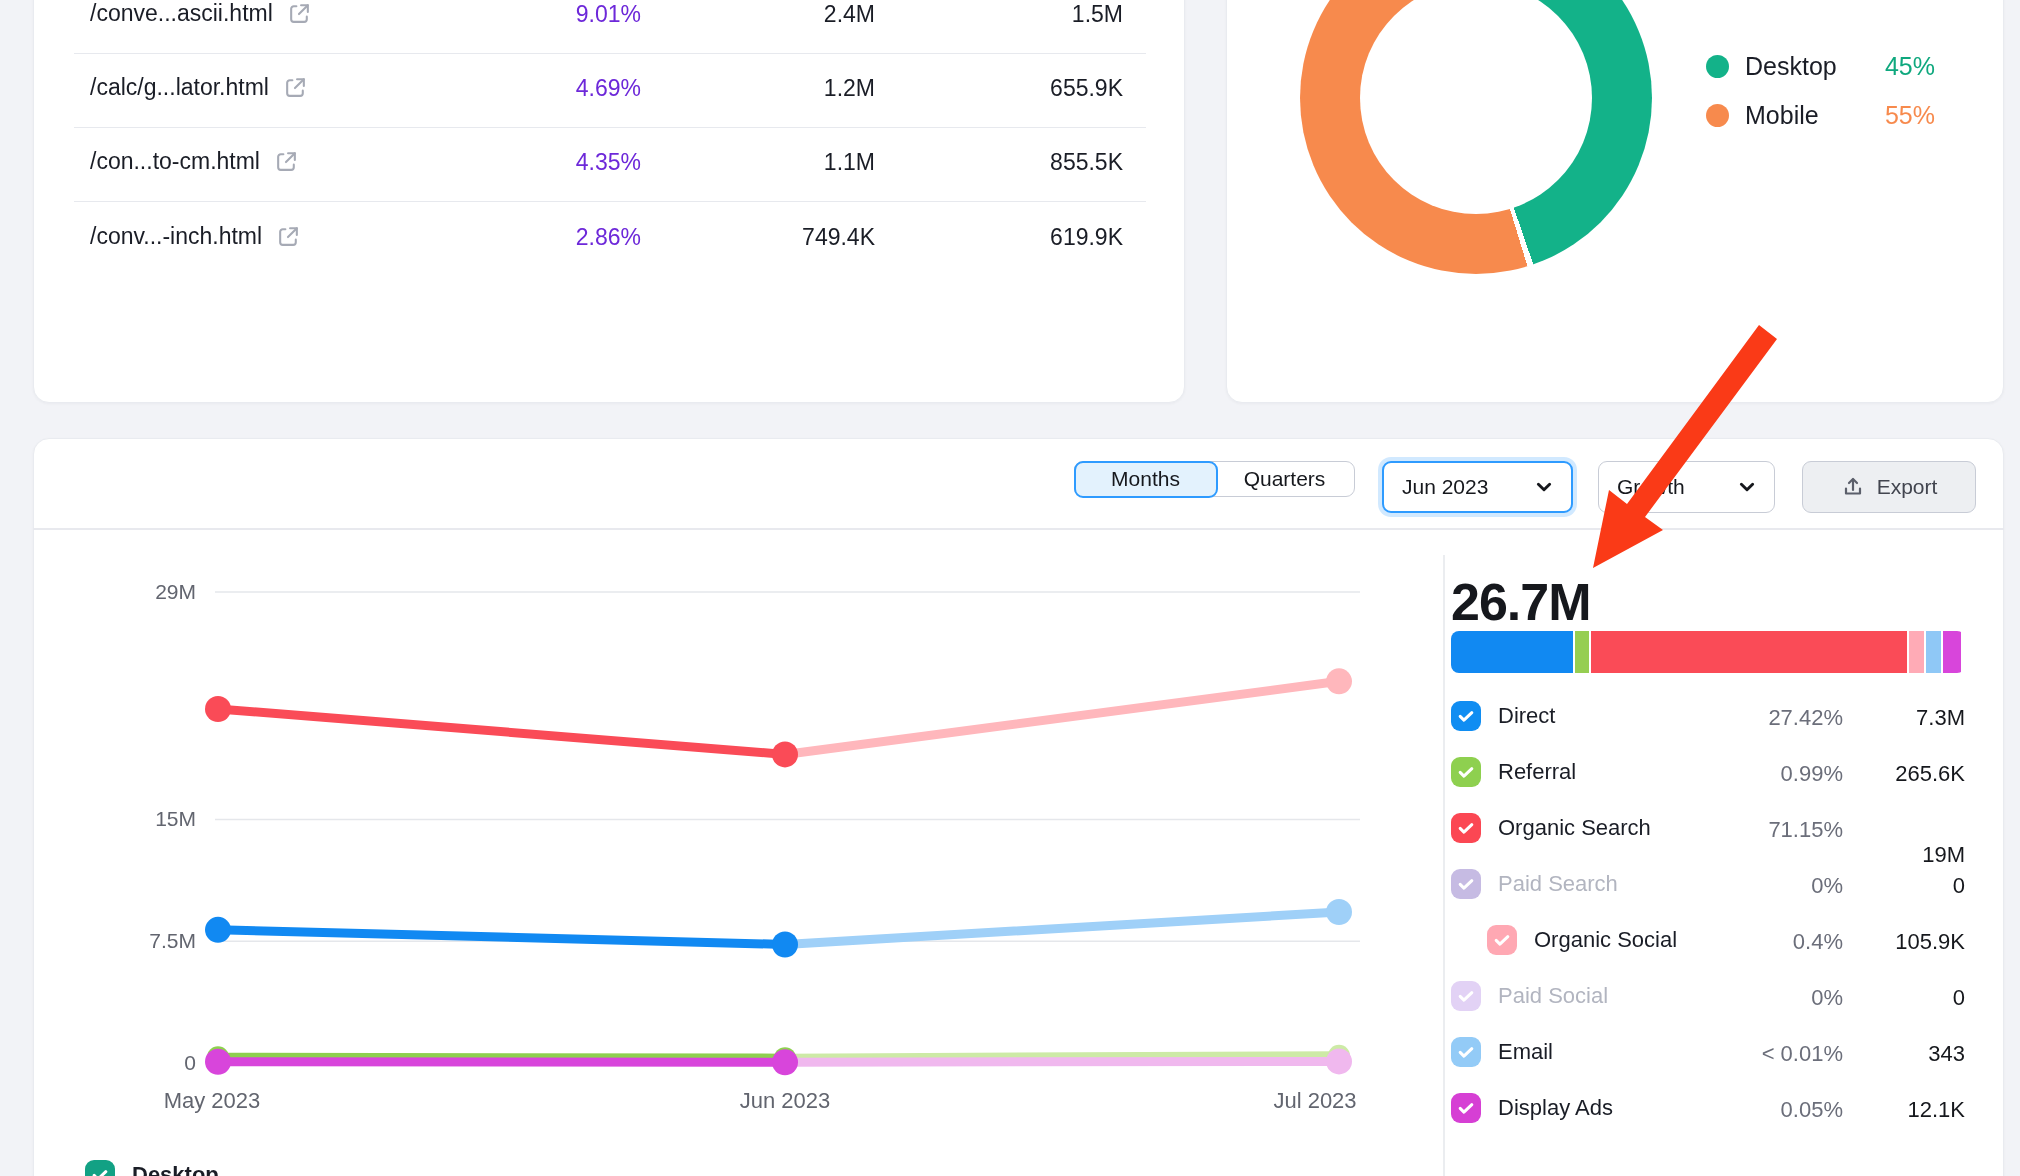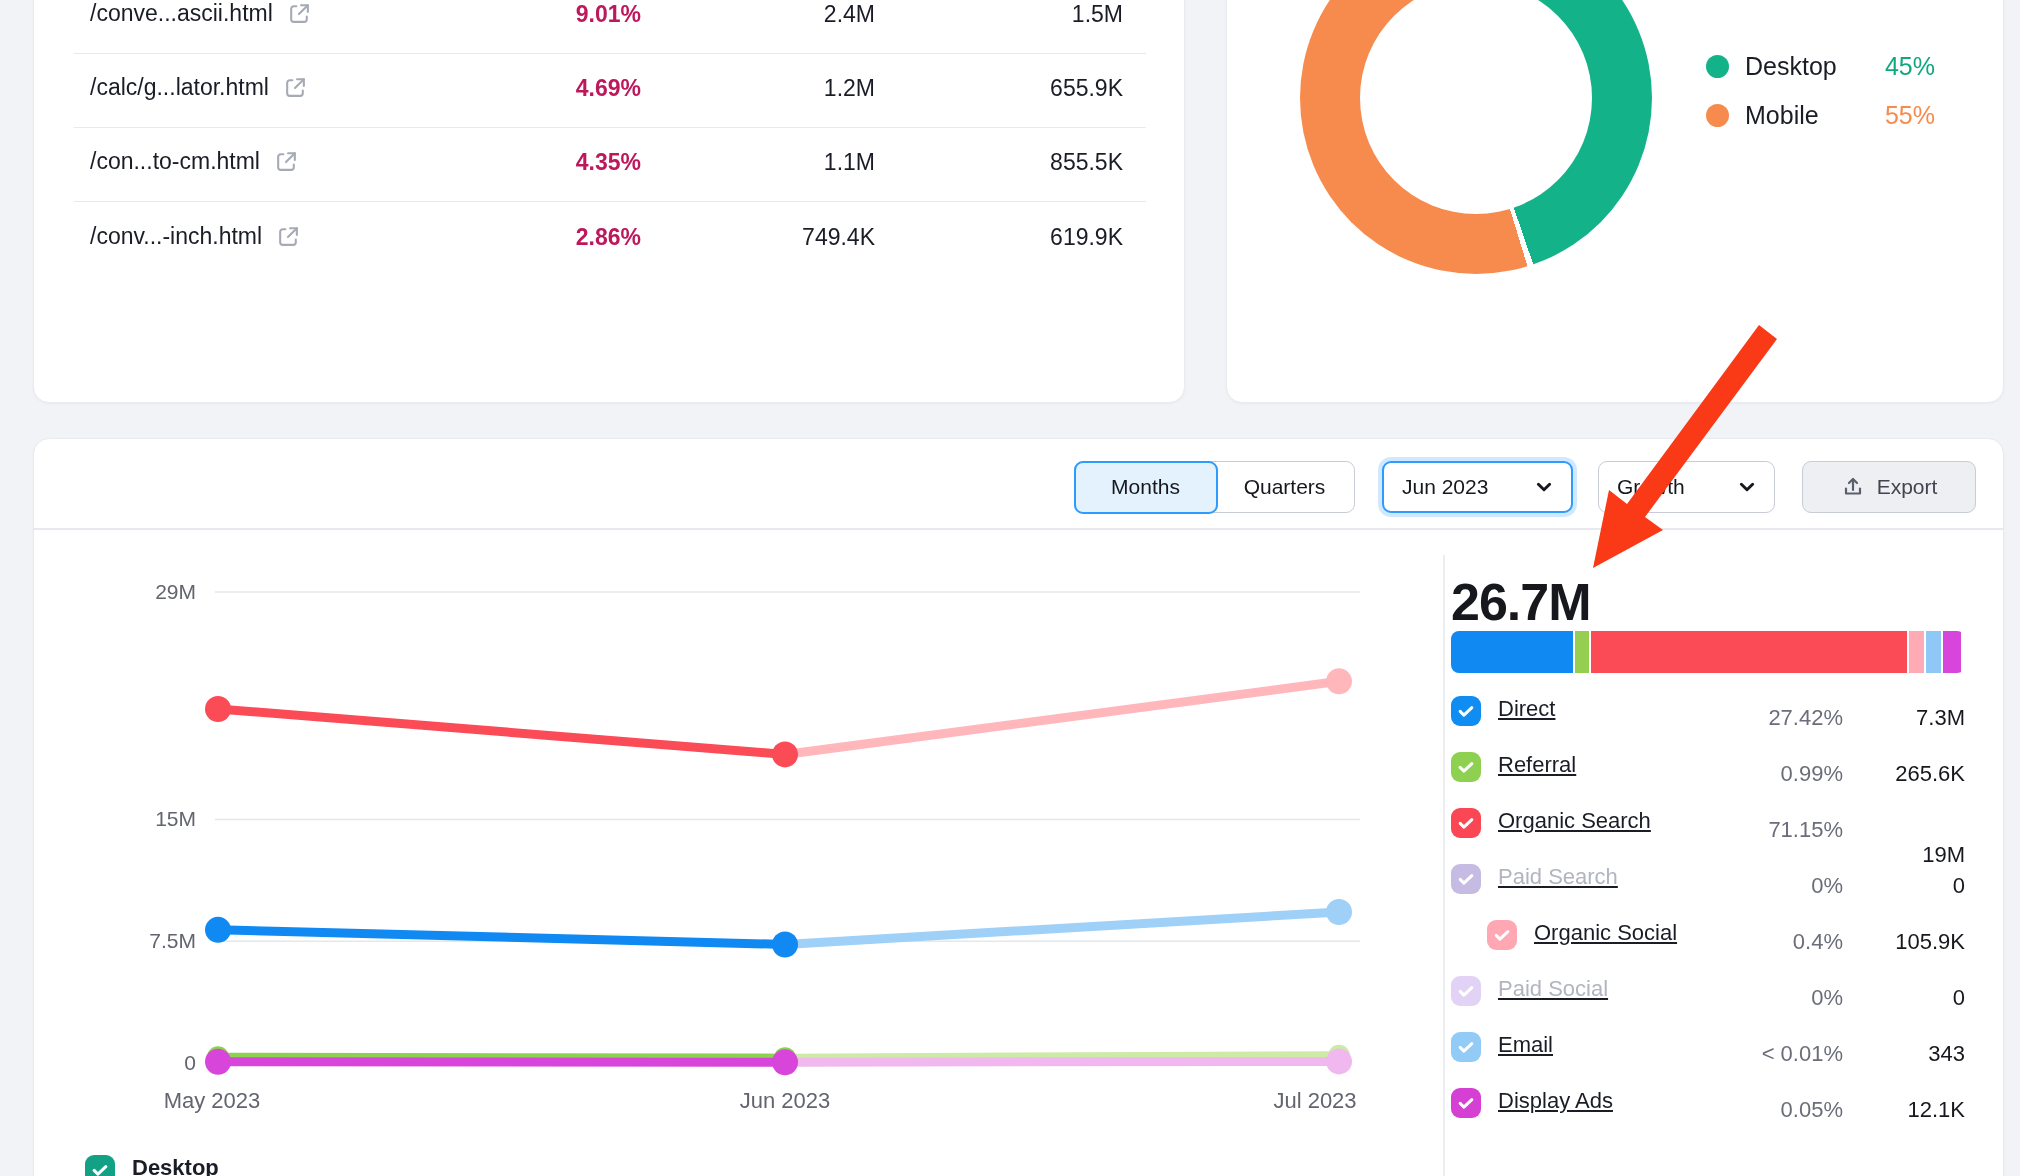--- a/index.html
+++ b/index.html
@@ -11,21 +11,21 @@
     color:#1a1d26;
   }
   .abs { position:absolute; }
   .card {
     position:absolute; background:#fff; border:1px solid #e9ebf0;
     border-radius:16px; box-shadow:0 1px 3px rgba(24,28,45,.04);
   }
   
   .t-url { font-size:23px; color:#1a1d26; display:flex; align-items:center; gap:14px; }
   .t-cell-r { font-size:23px; text-align:right; }
-  .t-gray { color:#be185d;font-weight:bold; }
+  .t-gray { color:#6d28d9; }
   .t-divider { position:absolute; height:1px; background:#e7e9ee; }
   .ext-icon { width:25px; height:25px; flex:0 0 auto; }
   .btn-primary {
     position:absolute; display:flex; align-items:center; justify-content:center;
     background:#1592f2; color:#fff; font-weight:bold; font-size:22px;
     border:none; border-radius:10px; cursor:pointer;
   }
   
   .donut { position:absolute; border-radius:50%; }
   .donut-hole { position:absolute; background:#fff; border-radius:50%; }
@@ -55,21 +55,21 @@
   .btn-export {
     position:absolute; display:flex; align-items:center; justify-content:center; gap:12px;
     background:#edeff2; border:1.5px solid #c8ccd6; border-radius:9px;
     font-size:21px; color:#42454f; cursor:pointer;
   }
   .hdr-divider { position:absolute; height:1.5px; background:#e8e9ee; }
   
   .total { position:absolute; font-size:52px; font-weight:bold; color:#16181d; letter-spacing:-1px; }
   .stackbar { position:absolute; display:flex; gap:2px; border-radius:8px; overflow:hidden; }
   .stackbar > div { height:100%; }
-  .leg-row { position:absolute; display:flex; height:40px; cursor:pointer;text-decoration:underline; }
+  .leg-row { position:absolute; display:flex; align-items:center; height:40px; cursor:pointer; }
   .leg-check {
     width:30px; height:30px; border-radius:9px; display:flex;
     align-items:center; justify-content:center; flex:0 0 auto;
   }
   .leg-check svg { width:20px; height:20px; }
   .leg-label { font-size:22px; color:#1a1d26; margin-left:17px; }
   .leg-row.disabled .leg-label { color:#b2b5c0; }
   .leg-pct { position:absolute; font-size:22px; color:#6b6e7a; text-align:right; width:200px; }
   .leg-val { position:absolute; font-size:22px; color:#16181d; text-align:right; width:200px; }
   svg.overlay { position:absolute; left:0; top:0; pointer-events:none; }
@@ -144,21 +144,21 @@
   </div>
   <div class="dev-row" style="left:1706px; top:101px;">
     <span class="dev-dot" style="background:#f78a4d;"></span>
     <span class="dev-label">Mobile</span>
     <span class="dev-val" style="color:#f78a4d;">55%</span>
   </div>
 
   <div class="card" style="left:33px; top:438px; width:1971px; height:760px; border-radius:16px 16px 0 0;"></div>
 
 
-  <div class="seg-wrap" style="left:1074px; top:461px; width:281px; height:52px;">
+  <div class="seg-wrap" style="left:1074px; top:461px; width:281px; height:36px;">
     <div class="seg active" style="width:144px;">Months</div>
     <div class="seg" style="width:137px;">Quarters</div>
   </div>
 
   <div class="dropdown focused" style="left:1382px; top:461px; width:191px; height:52px;">
     <span>Jun 2023</span>
     <svg class="chev" style="color:#16181d; width:18px; height:18px;" viewBox="0 0 16 16" fill="none" stroke="currentColor" stroke-width="2.6" stroke-linecap="round" stroke-linejoin="round">
         <path d="M3 5.5l5 5 5-5"></path>
       </svg>
   </div>

